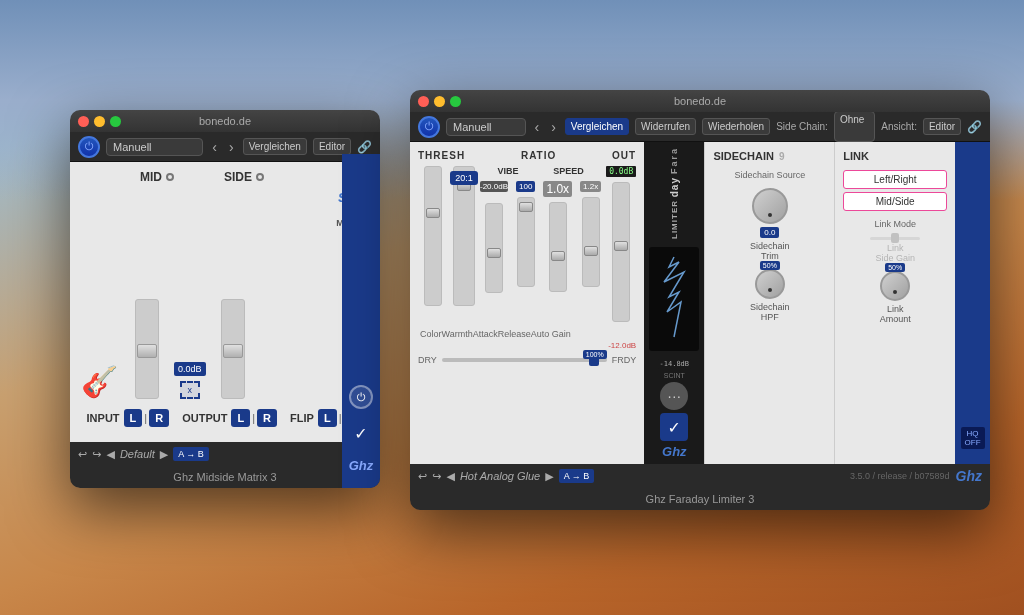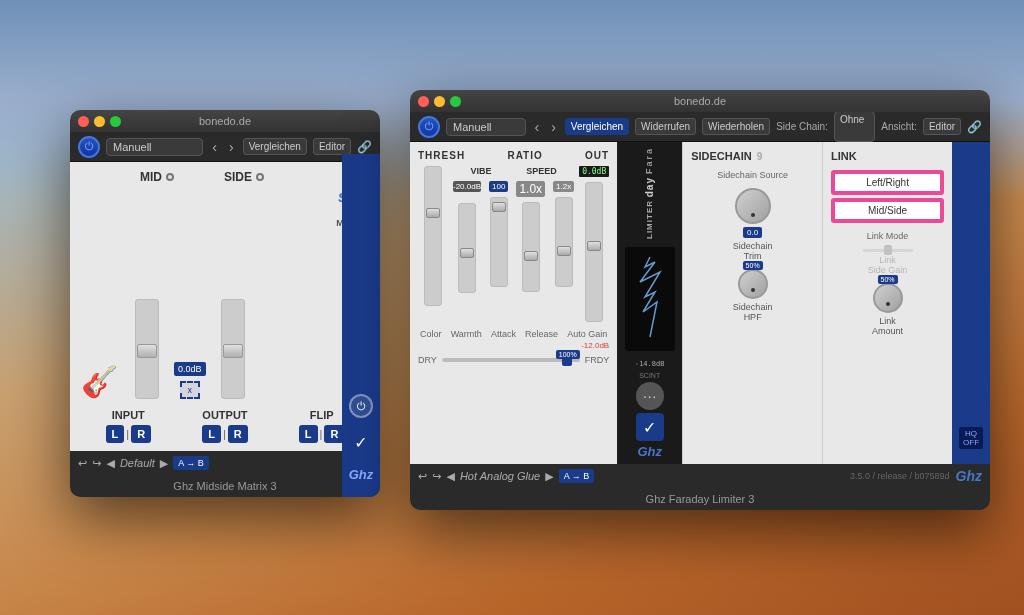--- a/index.html
+++ b/index.html
@@ -215,21 +215,21 @@
       color: #1a3a8a;
     }
 
     .io-section {
       display: flex;
       justify-content: space-around;
       margin-top: 5px;
     }
     .io-group {
       display: flex;
-      flex-direction: column;
+      flex-direction: row;
       align-items: center;
       gap: 4px;
     }
     .io-label {
       font-size: 11px;
       font-weight: bold;
       color: #333;
     }
     .io-buttons {
       display: flex;
@@ -479,21 +479,21 @@
       margin-bottom: 8px;
     }
     .link-btn-row {
       display: flex;
       flex-direction: column;
       gap: 3px;
       margin-bottom: 8px;
     }
     .link-btn {
       background: white;
-      border: 4px solid #ec4899;
+      border: 1px solid #ec4899;
       border-radius: 3px;
       font-size: 10px;
       padding: 3px 8px;
       text-align: center;
       cursor: pointer;
       color: #333;
     }
 
     
     .faraday-right-panel {
@@ -739,20 +739,26 @@
       </div>
 
       <div style="display:flex;gap:5px;height:160px;align-items:stretch;">
 
         <div class="vert-slider-container" style="width:30px;">
           <div class="vert-slider" style="height:140px;">
             <div class="vert-slider-thumb" style="top:30%"></div>
           </div>
         </div>
 
+        <div style="flex:1;display:flex;flex-direction:column;align-items:center;gap:3px;position:relative;">
+          <div style="background:#1a3a8a;color:white;font-size:9px;padding:2px 5px;border-radius:3px;position:absolute;top:5px;z-index:1;">20:1</div>
+          <div class="vert-slider" style="height:140px;width:22px;">
+            <div class="vert-slider-thumb" style="top:10%"></div>
+          </div>
+        </div>
 
         <div style="flex:2;display:flex;flex-direction:column;gap:5px;">
           <div style="display:flex;justify-content:space-around;font-size:9px;font-weight:bold;color:#333;text-transform:uppercase;">
             <span>VIBE</span>
             <span>SPEED</span>
           </div>
           <div style="display:flex;gap:8px;justify-content:space-around;">
 
             <div class="vert-slider-container">
               <div style="background:#555;color:white;font-size:8px;padding:1px 0;border-radius:2px;margin-bottom:8px;">-20.0dB</div>
@@ -785,21 +791,21 @@
         </div>
 
         <div class="vert-slider-container" style="width:30px;">
           <div style="background:#1a1a1a;color:#88ff88;font-size:8px;padding:1px 3px;border-radius:1px;font-family:monospace;margin-bottom:2px;">0.0dB</div>
           <div class="vert-slider" style="height:140px;width:18px;">
             <div class="vert-slider-thumb" style="top:42%"></div>
           </div>
         </div>
       </div>
 
-      <div style="display:flex;justify-content:space-between;font-size:9px;color:#666;margin-top:3px;padding:0 2px;">
+      <div style="display:flex;justify-content:flex-start;font-size:9px;color:#666;margin-top:3px;padding:0 2px;">
         <span>Color</span>
         <span>Warmth</span>
         <span>Attack</span>
         <span>Release</span>
         <span>Auto Gain</span>
       </div>
 
       <div style="display:flex;justify-content:flex-end;font-size:8px;color:#cc4444;margin-top:2px;">
         <span>-12.0dB</span>
       </div>

